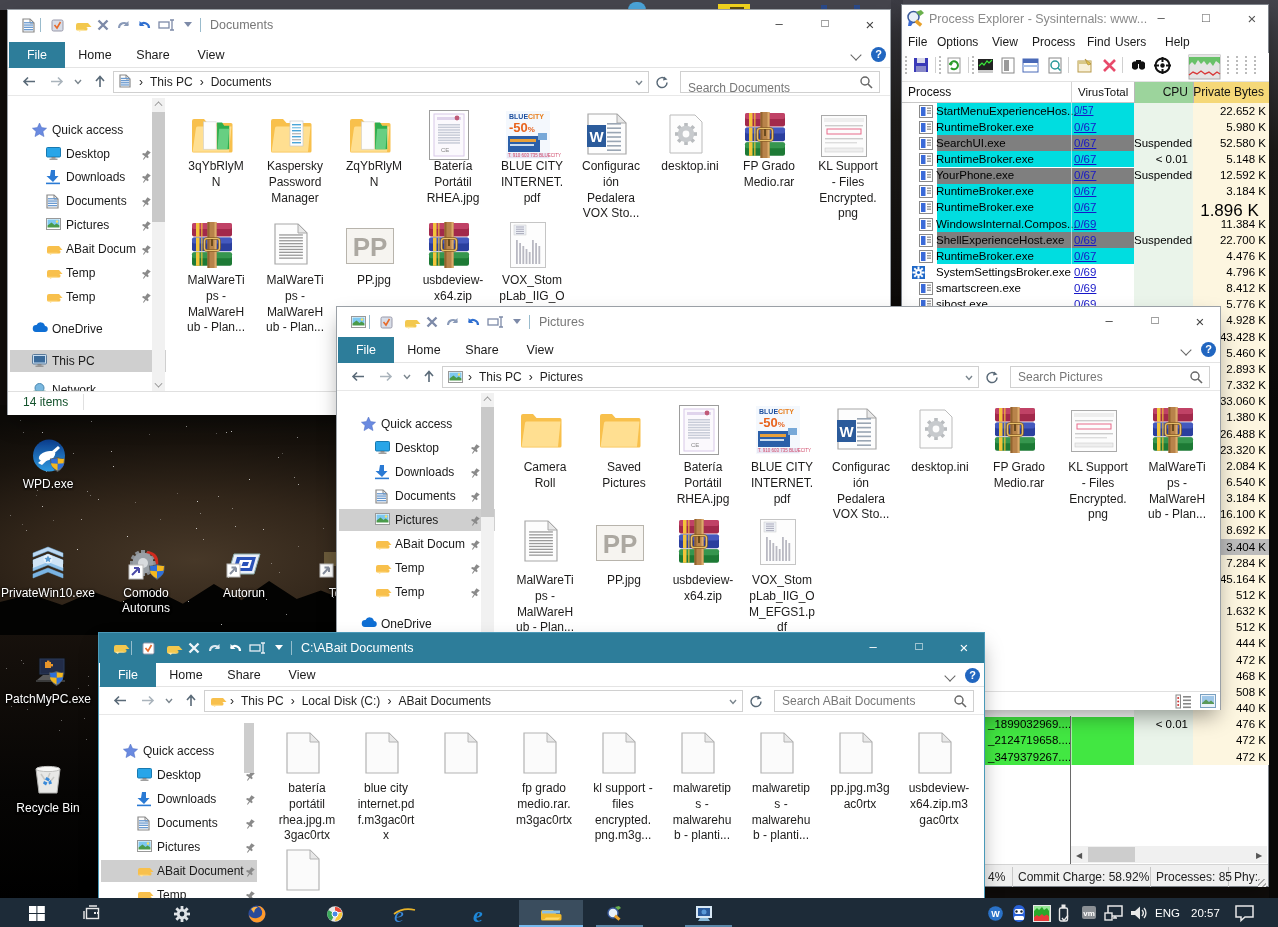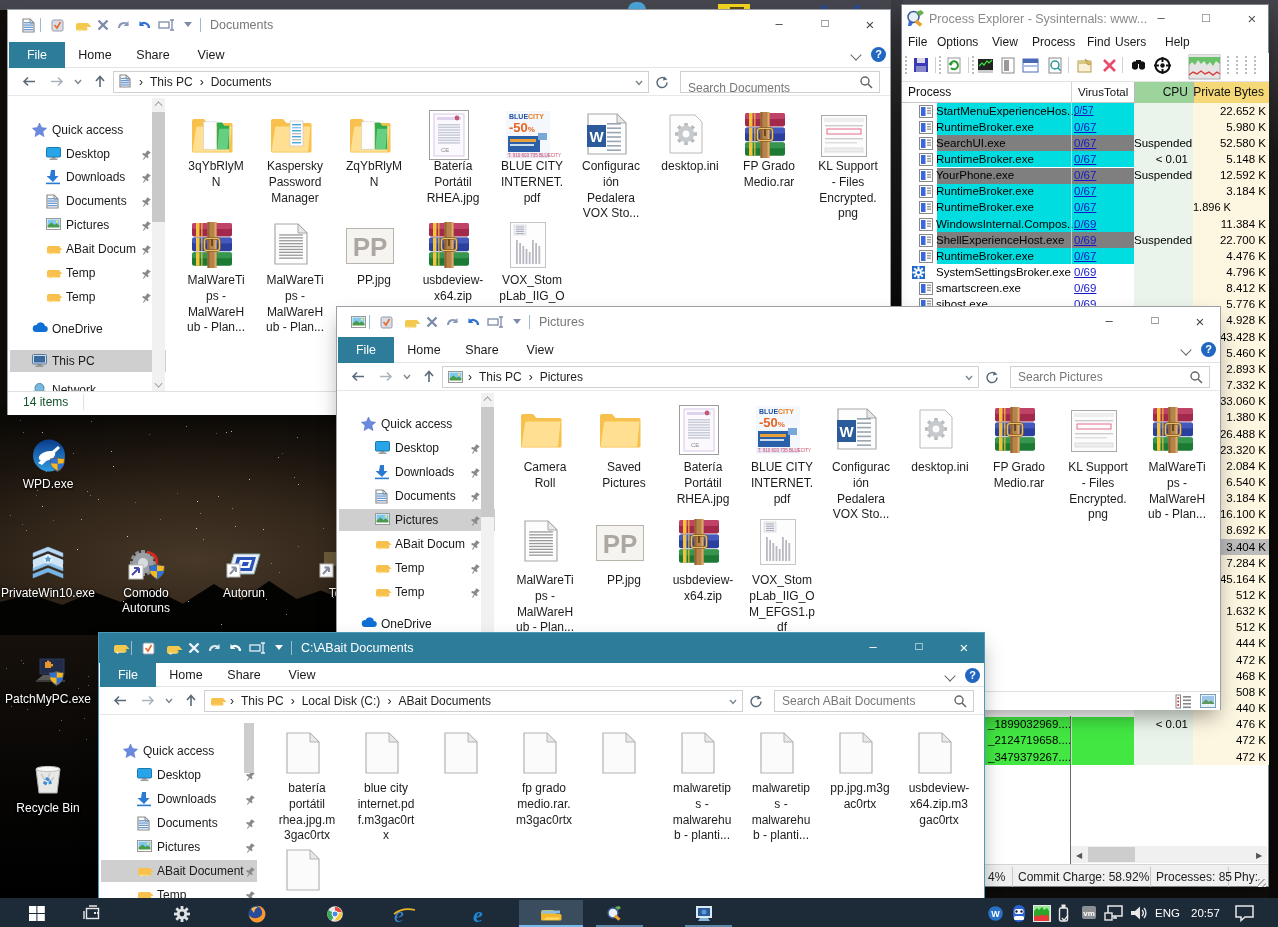--- a/index.html
+++ b/index.html
@@ -367,21 +367,21 @@
     <div style="left:35px;top:194.9px;width:197px;height:16.1px;background:#00dde0;"></div>
     <svg style="left:17px;top:196.39999999999998px" width="14" height="13" viewBox="0 0 14 13">
       <rect x="0.5" y="0.5" width="13" height="12" fill="#fff" stroke="#8a8a8a"></rect>
       <rect x="2" y="2" width="4.5" height="9" fill="#3a6ad8"></rect>
       <rect x="8" y="2.5" width="4" height="1.4" fill="#999"></rect>
       <rect x="8" y="5" width="4" height="1.4" fill="#999"></rect>
       <rect x="8" y="7.5" width="4" height="1.4" fill="#999"></rect>
     </svg>
     <div style="left:34px;top:196.4px;font-size:11.5px;color:#000;white-space:nowrap;">RuntimeBroker.exe</div>
     <div style="left:172px;top:196.4px;font-size:11.5px;color:#1616c8;text-decoration:underline;">0/67</div>
-    <div style="left:291px;top:196.4px;width:73px;text-align:left;font-size:11px;color:#000;white-space:nowrap;">1.896 K</div>
+    <div style="left:291px;top:196.4px;width:73px;text-align:center;font-size:17px;color:#000;white-space:nowrap;">1.896 K</div>
     <div style="left:35px;top:211.0px;width:197px;height:16.1px;background:#00dde0;"></div>
     <svg style="left:17px;top:212.54999999999998px" width="14" height="13" viewBox="0 0 14 13">
       <rect x="0.5" y="0.5" width="13" height="12" fill="#fff" stroke="#8a8a8a"></rect>
       <rect x="2" y="2" width="4.5" height="9" fill="#3a6ad8"></rect>
       <rect x="8" y="2.5" width="4" height="1.4" fill="#999"></rect>
       <rect x="8" y="5" width="4" height="1.4" fill="#999"></rect>
       <rect x="8" y="7.5" width="4" height="1.4" fill="#999"></rect>
     </svg>
     <div style="left:34px;top:212.5px;font-size:11.5px;color:#000;white-space:nowrap;">WindowsInternal.Compos...</div>
     <div style="left:172px;top:212.5px;font-size:11.5px;color:#1616c8;text-decoration:underline;">0/69</div>
@@ -1391,20 +1391,21 @@
     </svg>
     <svg style="left:424px;top:99px" width="34" height="42" viewBox="0 0 34 42">
       <path d="M1 1 H24 L33 10 V41 H1 Z" fill="#fbfbfb" stroke="#b4b4b4" stroke-width="1.2"></path>
       <path d="M24 1 V10 H33 Z" fill="#e8e8e8" stroke="#b4b4b4" stroke-width="1"></path>
     </svg>
     <div style="left:402px;top:148px;width:86px;font-size:12px;line-height:15.8px;color:#1d1c1b;text-align:center;">fp grado<br>medio.rar.<br>m3gac0rtx</div>
     <svg style="left:503px;top:99px" width="34" height="42" viewBox="0 0 34 42">
       <path d="M1 1 H24 L33 10 V41 H1 Z" fill="#fbfbfb" stroke="#b4b4b4" stroke-width="1.2"></path>
       <path d="M24 1 V10 H33 Z" fill="#e8e8e8" stroke="#b4b4b4" stroke-width="1"></path>
     </svg>
+    <div style="left:481px;top:148px;width:86px;font-size:12px;line-height:15.8px;color:#1d1c1b;text-align:center;">kl support -<br>files<br>encrypted.<br>png.m3g...</div>
     <svg style="left:582px;top:99px" width="34" height="42" viewBox="0 0 34 42">
       <path d="M1 1 H24 L33 10 V41 H1 Z" fill="#fbfbfb" stroke="#b4b4b4" stroke-width="1.2"></path>
       <path d="M24 1 V10 H33 Z" fill="#e8e8e8" stroke="#b4b4b4" stroke-width="1"></path>
     </svg>
     <div style="left:560px;top:148px;width:86px;font-size:12px;line-height:15.8px;color:#1d1c1b;text-align:center;">malwaretip<br>s -<br>malwarehu<br>b - planti...</div>
     <svg style="left:661px;top:99px" width="34" height="42" viewBox="0 0 34 42">
       <path d="M1 1 H24 L33 10 V41 H1 Z" fill="#fbfbfb" stroke="#b4b4b4" stroke-width="1.2"></path>
       <path d="M24 1 V10 H33 Z" fill="#e8e8e8" stroke="#b4b4b4" stroke-width="1"></path>
     </svg>
     <div style="left:639px;top:148px;width:86px;font-size:12px;line-height:15.8px;color:#1d1c1b;text-align:center;">malwaretip<br>s -<br>malwarehu<br>b - planti...</div>

